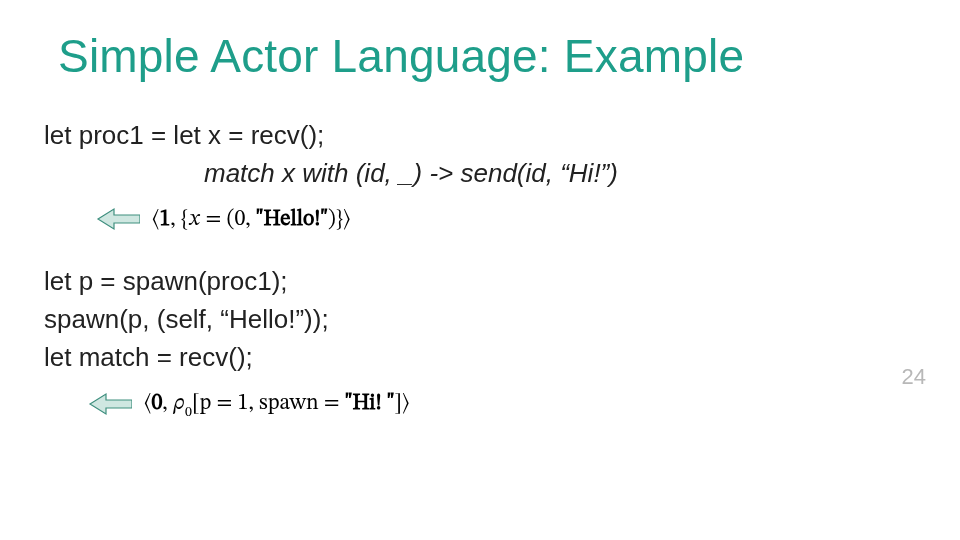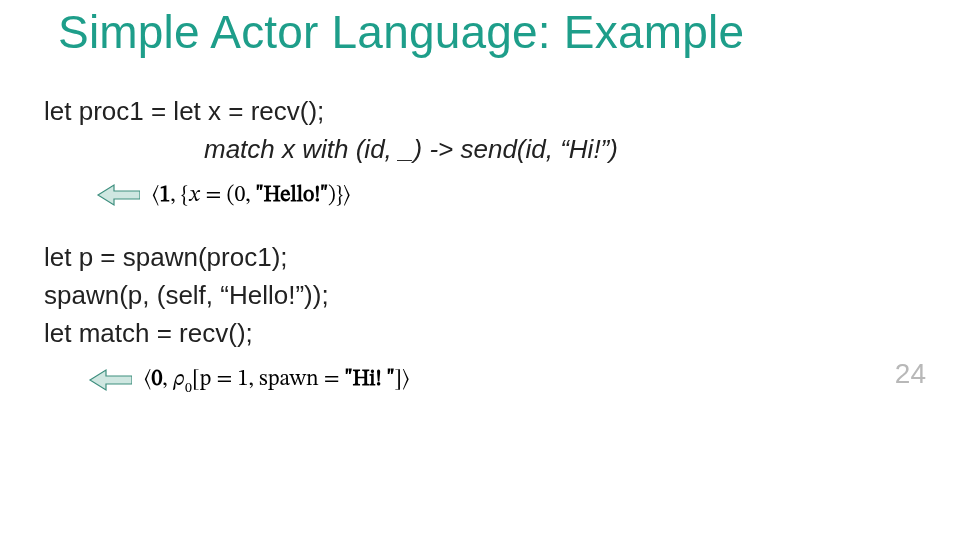--- a/index.html
+++ b/index.html
@@ -1,28 +1,28 @@
 <!DOCTYPE html>
 <html><head>
 <meta charset="utf-8">
 <style>
   * { margin: 0; padding: 0; box-sizing: border-box; }
   html, body { width: 960px; height: 540px; background: #fff; font-family: "Segoe UI Light", "Segoe UI", "Helvetica Neue", Arial, sans-serif; overflow: hidden; }
-  .slide { width: 960px; height: 412px; position: relative; padding: 5px 40px 0 40px; border-radius: 29px; }
+  .slide { width: 960px; height: 412px; position: relative; padding: 29px 40px 0 40px; border-radius: 29px; }
   .title { font-size: 46px; font-weight: 300; color: #1e9e8a; letter-spacing: 0.2px; margin-left: 18px; margin-bottom: 34px; }
   .body { font-size: 26px; font-weight: 400; color: #222; line-height: 1.46; padding-left: 4px; }
   .body .indent { padding-left: 160px; font-style: italic; }
   .math-row { display: flex; align-items: center; gap: 12px; margin-top: 10px; margin-bottom: 28px; padding-left: 52px; }
   .math-row.second { padding-left: 44px; }
   .math { font-family: "Cambria Math", "STIX Two Math", "Times New Roman", serif; font-size: 22px; color: #000; }
   .math .bold { font-weight: 700; }
   .math .sub { font-size: 14px; vertical-align: sub; position: relative; top: 2px; }
   .arrow-icon { width: 44px; height: 24px; flex-shrink: 0; }
   .block2 { margin-top: 0; }
-  .page-num { position: absolute; right: 34px; bottom: 22px; font-size: 28px; color: #b8b8b8; }
+  .page-num { position: absolute; right: 34px; bottom: 22px; font-size: 22px; color: #b8b8b8; }
 </style>
 </head>
 <body>
 
 <div class="slide">
   <h1 class="title">Simple Actor Language: Example</h1>
 
   <div class="body">
 
     <div class="block1">

